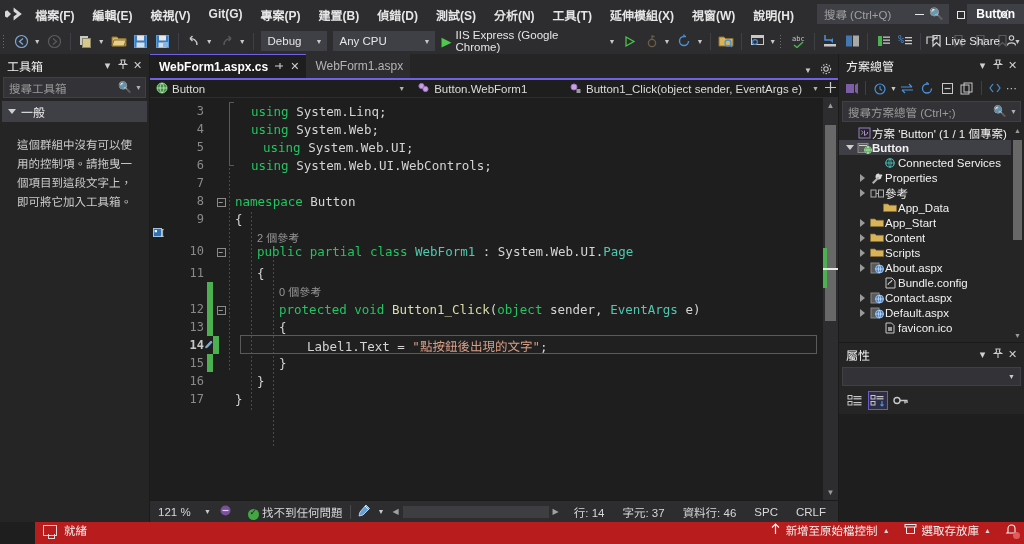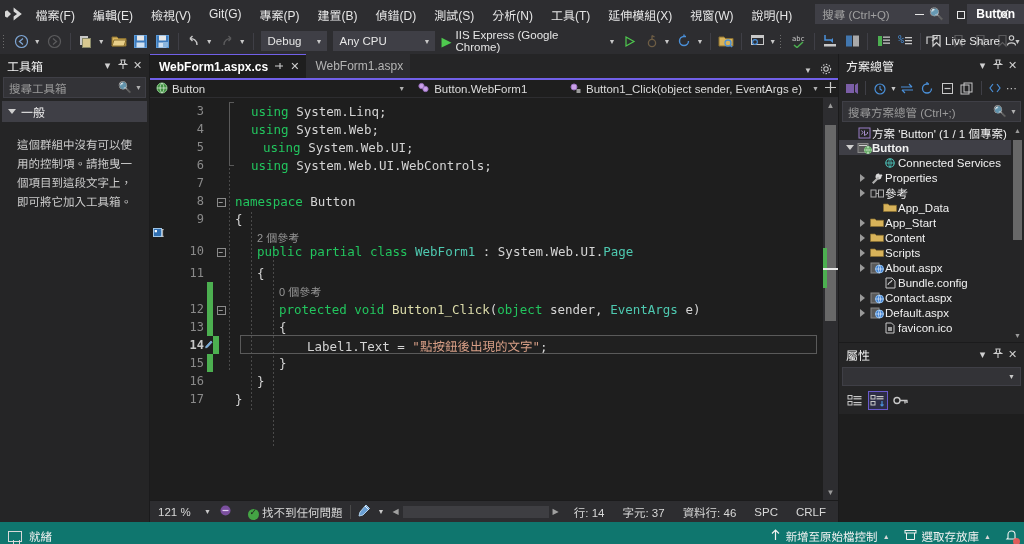--- a/index.html
+++ b/index.html
@@ -17,21 +17,21 @@
   
   .titlebar {
     height: 28px; background: #2d2d30; display: flex; align-items: center;
     flex: 0 0 28px; position: relative;
   }
   .vs-logo { width: 34px; display:flex; align-items:center; justify-content:center; }
   .vs-logo svg { display:block; }
   .menu { display: flex; align-items: center; height: 100%; }
   .menu-item {
     padding: 4px 9px; height: 100%; display: flex; align-items: center;
-    font-size: 12px; color: #e6e6e6; white-space: nowrap; cursor: default;
+    font-size: 12px; color: #e6e6e6; white-space: nowrap; cursor: default; font-weight: bold;
   }
   .qsearch {
     margin-left: 14px; width: 168px; height: 20px; background: #3f3f46;
     border: 1px solid #3f3f46; display: flex; align-items: center;
     padding: 0 4px 0 6px; color: #a0a0a0; font-size: 11.5px; position: relative;
   }
   .qsearch .ph { flex: 1; overflow: hidden; white-space: nowrap; }
   .qsearch .mag { color: #d4d4d4; font-size: 12px; }
   .title-text {
     margin-left: 18px; font-size: 12px; font-weight: bold; color: #ffffff;
@@ -212,22 +212,22 @@
   .props { flex: 0 0 auto; border-top: 1px solid #1b1b1c; background: #252526; }
   .props-combo { height: 19px; margin: 2px 3px; background: #333337; border: 1px solid #3f3f46;
                  display: flex; align-items: center; justify-content: flex-end; padding-right: 5px; }
   .props-tb { height: 24px; display: flex; align-items: center; gap: 3px; padding: 0 6px; }
   .props-tb .pb { width: 20px; height: 19px; display:flex; align-items:center; justify-content:center; color:#c8c8c8; }
   .props-tb .pb.selected { border: 1px solid #6a5acd; background: #2d2d45; }
   .props-body { height: 108px; background: #1e1e1e; margin: 2px 0 0 0; }
 
   
   .statusbar {
-    height: 22px; flex: 0 0 22px; background: #0f766e; display: flex; align-items: flex-end;
-    font-size: 11.5px; color: #f1f1f1; position: relative;
+    height: 22px; flex: 0 0 22px; background: #b91c1c; display: flex; align-items: flex-start;
+    font-size: 11.5px; color: #f1f1f1; position: relative; margin-left: 35px;
   }
   .sb-left { display: flex; align-items: center; gap: 7px; padding-left: 8px; }
   .sb-right { position: absolute; right: 6px; display: flex; align-items: center; gap: 14px; }
   .sb-item { display: flex; align-items: center; gap: 5px; white-space: nowrap; }
   .sb-item .ca { font-size: 7px; color: #d8d8d8; }
   .bell { position: relative; }
   .bell .dot { position: absolute; right: -2px; bottom: -1px; width: 7px; height: 7px;
                border-radius: 50%; background: #e05c5c; }
   .ready-ico { width: 14px; height: 11px; border: 1px solid #d8d8d8; position: relative; }
   .ready-ico::after { content:""; position:absolute; left:4px; bottom:-4px; width:5px; height:4px;

